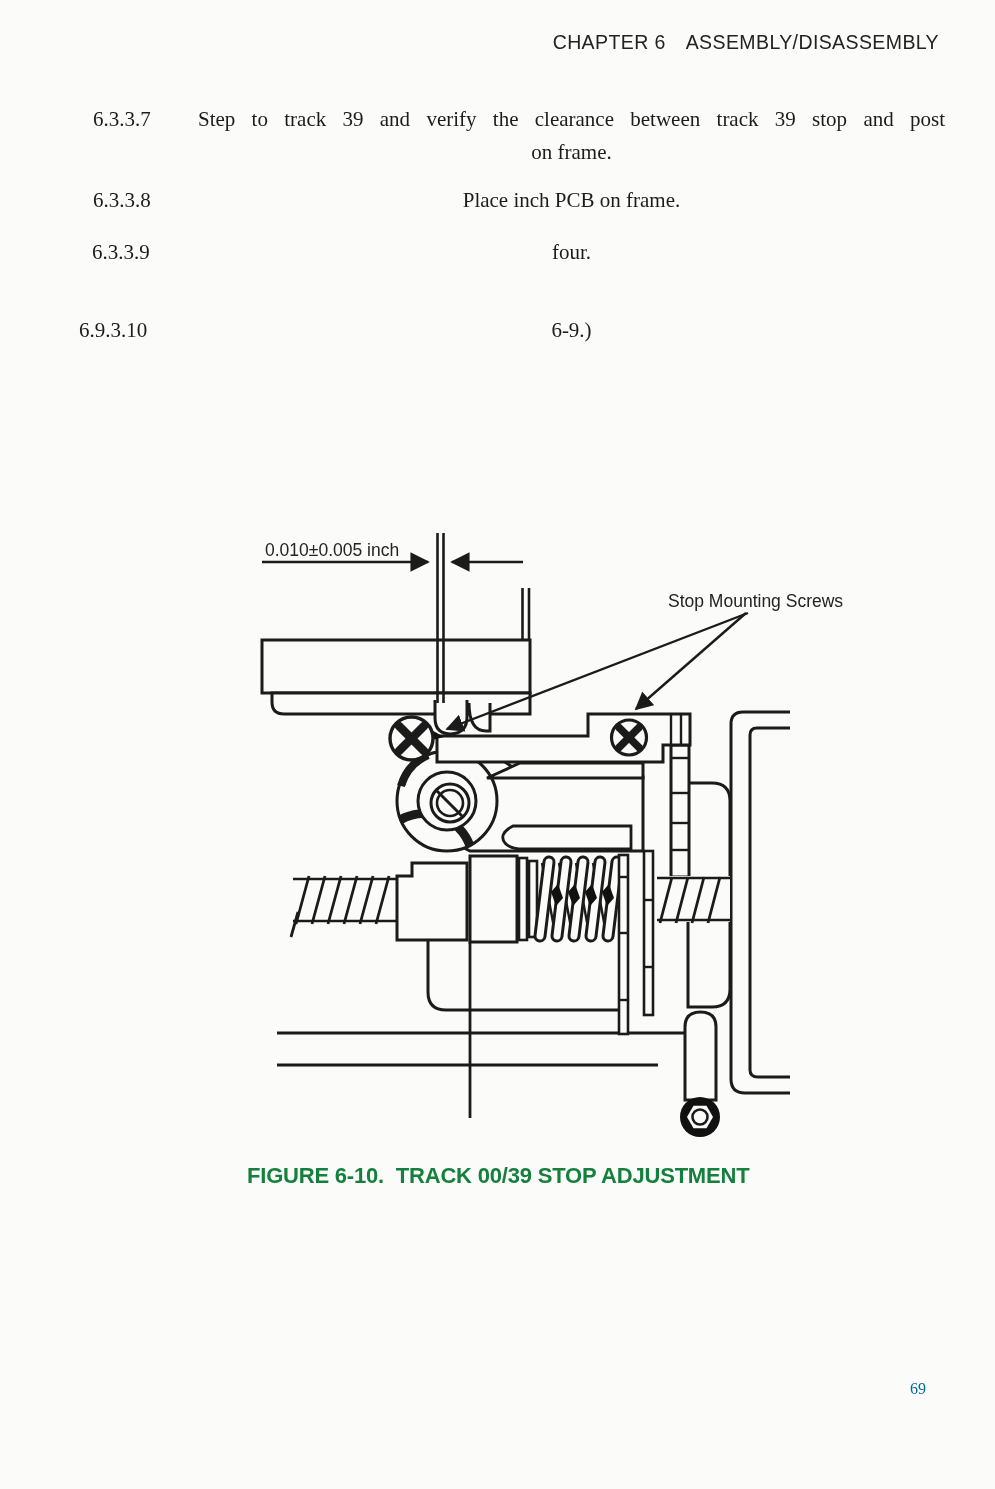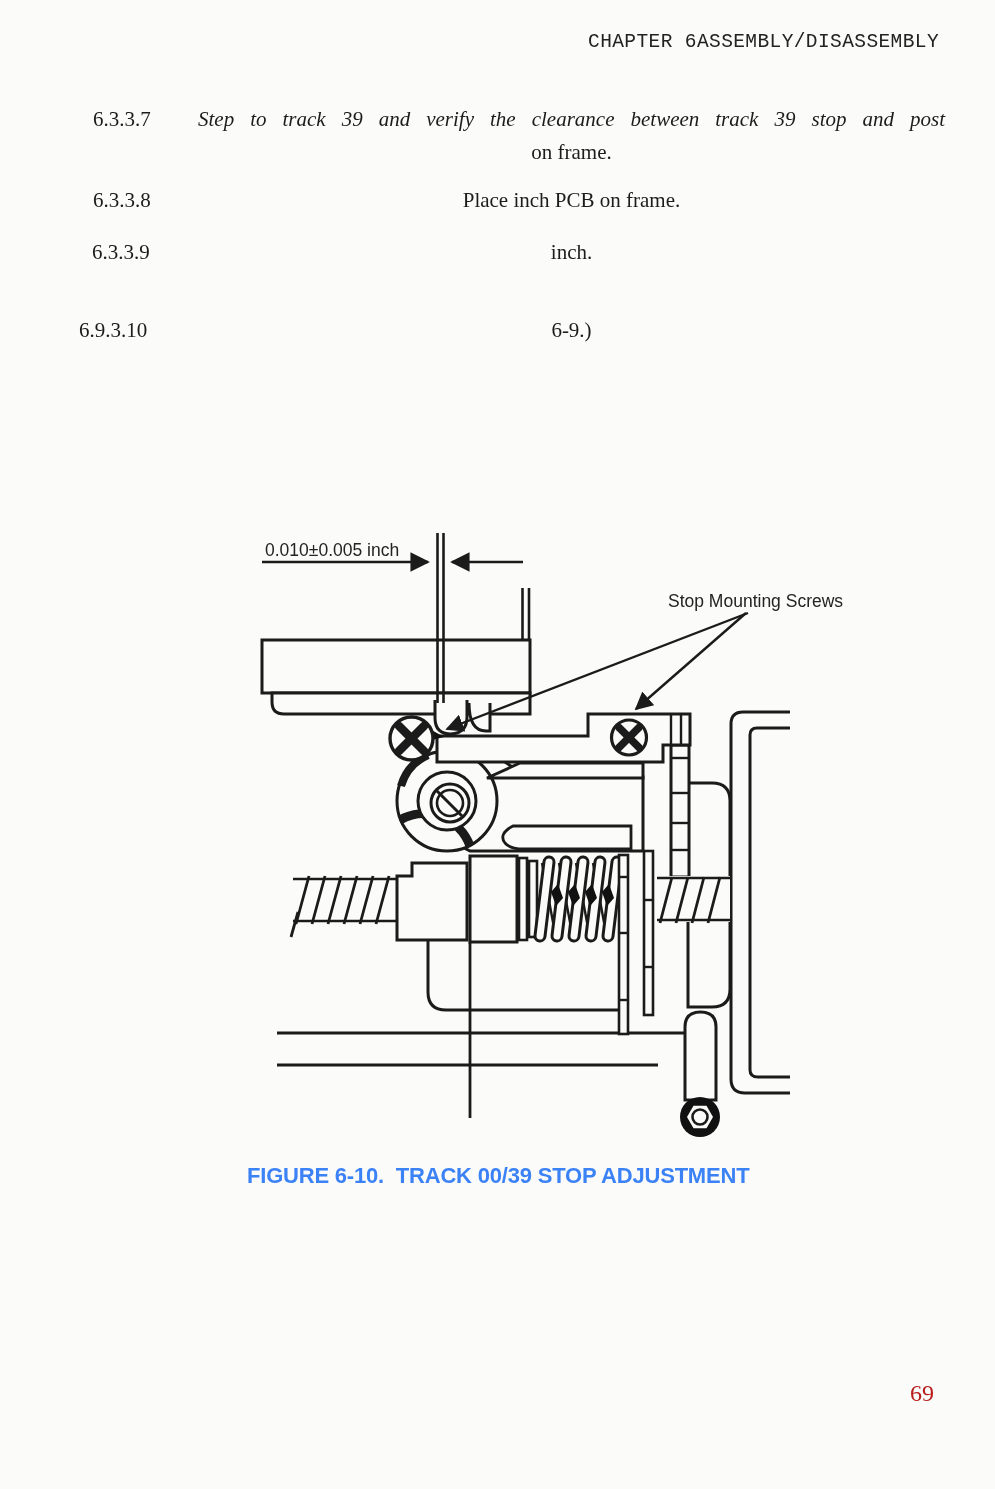--- a/index.html
+++ b/index.html
@@ -7,36 +7,36 @@
     position:relative;
     width:995px;height:1489px;
     background:#fbfbf9;
     overflow:hidden;
     font-family:"Liberation Serif", serif;
     color:#1c1c1c;
   }
   #figure-svg{position:absolute;left:0;top:0;width:995px;height:1489px;}
   .hdr{
     position:absolute;top:31px;right:56px;
-    display:flex;
+    display:flex;gap:20px;
     font-size:19.5px;letter-spacing:.4px;color:#222;
-    font-family:Liberation Mono, monospace;
+    font-family:Liberation Sans, sans-serif;
   }
   .step{position:absolute;left:0;width:995px;}
   .step-num{position:absolute;top:0;font-size:21px;line-height:33px;}
   .step-lines{position:absolute;left:198px;top:0;width:747px;font-size:21px;line-height:33px;}
-  .jline{text-align:justify;text-align-last:justify;font-style:italic;}
+  .jline{text-align:justify;text-align-last:justify;}
   .nline{text-align:center;}
   .caption{
     position:absolute;left:247px;top:1163px;width:494px;
     text-align:center;font-family:"Liberation Sans", sans-serif;
-    font-weight:bold;font-size:22px;letter-spacing:-.2px;color:#3b82f6;
+    font-weight:bold;font-size:22px;letter-spacing:-.2px;color:#15803d;
     white-space:pre;
   }
-  .pagenum{position:absolute;left:910px;top:1380px;font-size:24px;color:#b91c1c;}
+  .pagenum{position:absolute;left:910px;top:1380px;font-size:16px;color:#0369a1;}
   svg text{font-family:"Liberation Sans", sans-serif;fill:#232323;}
 </style>
 </head>
 <body>
 
 <div id="page">
 
   <div class="hdr">
     <span>CHAPTER 6</span>
     <span>ASSEMBLY/DISASSEMBLY</span>
@@ -53,21 +53,21 @@
   <div class="step" style="top:184px">
     <span class="step-num" style="left:93px">6.3.3.8</span>
     <div class="step-lines">
       <div class="nline">Place inch PCB on frame.</div>
     </div>
   </div>
 
   <div class="step" style="top:236px">
     <span class="step-num" style="left:92px">6.3.3.9</span>
     <div class="step-lines">
-      <div class="nline">inch.</div>
+      <div class="nline">four.</div>
     </div>
   </div>
 
   <div class="step" style="top:314px">
     <span class="step-num" style="left:79px">6.9.3.10</span>
     <div class="step-lines">
       <div class="nline">6-9.)</div>
     </div>
   </div>
 

